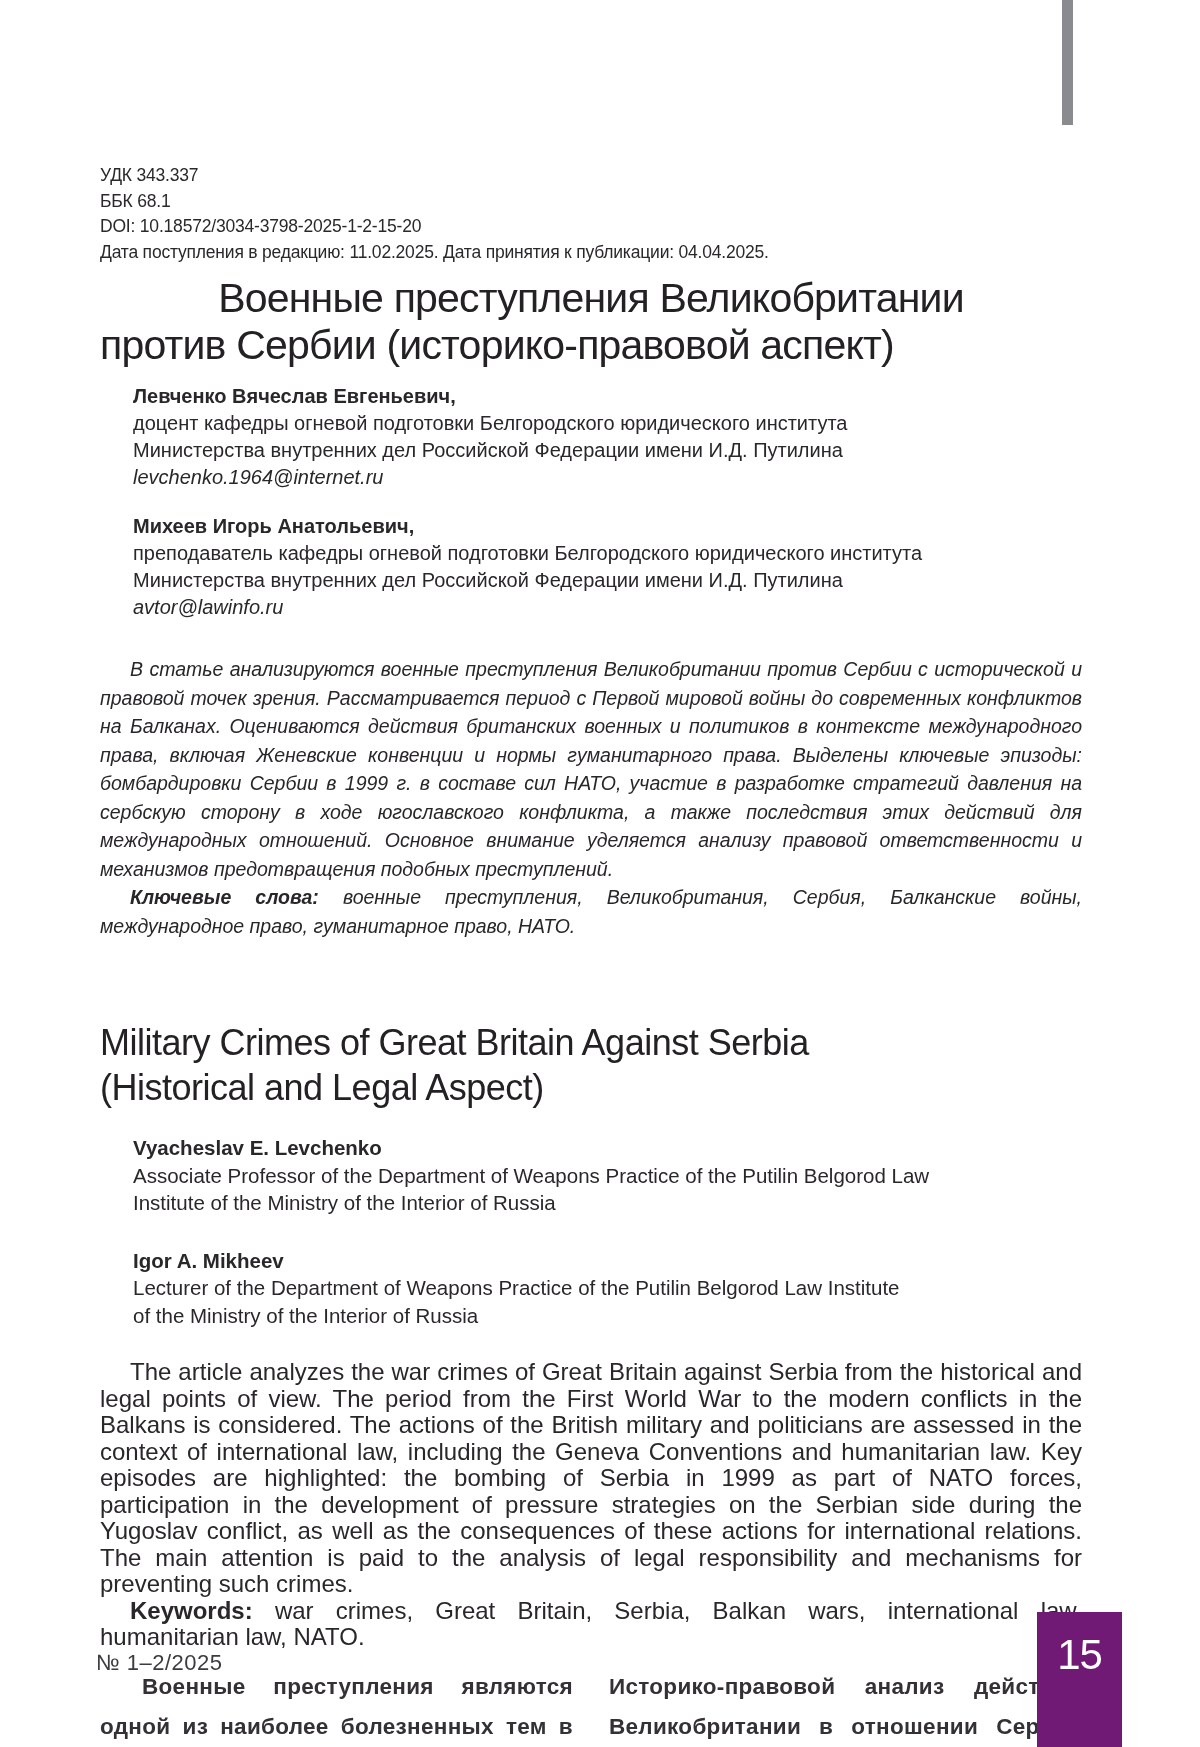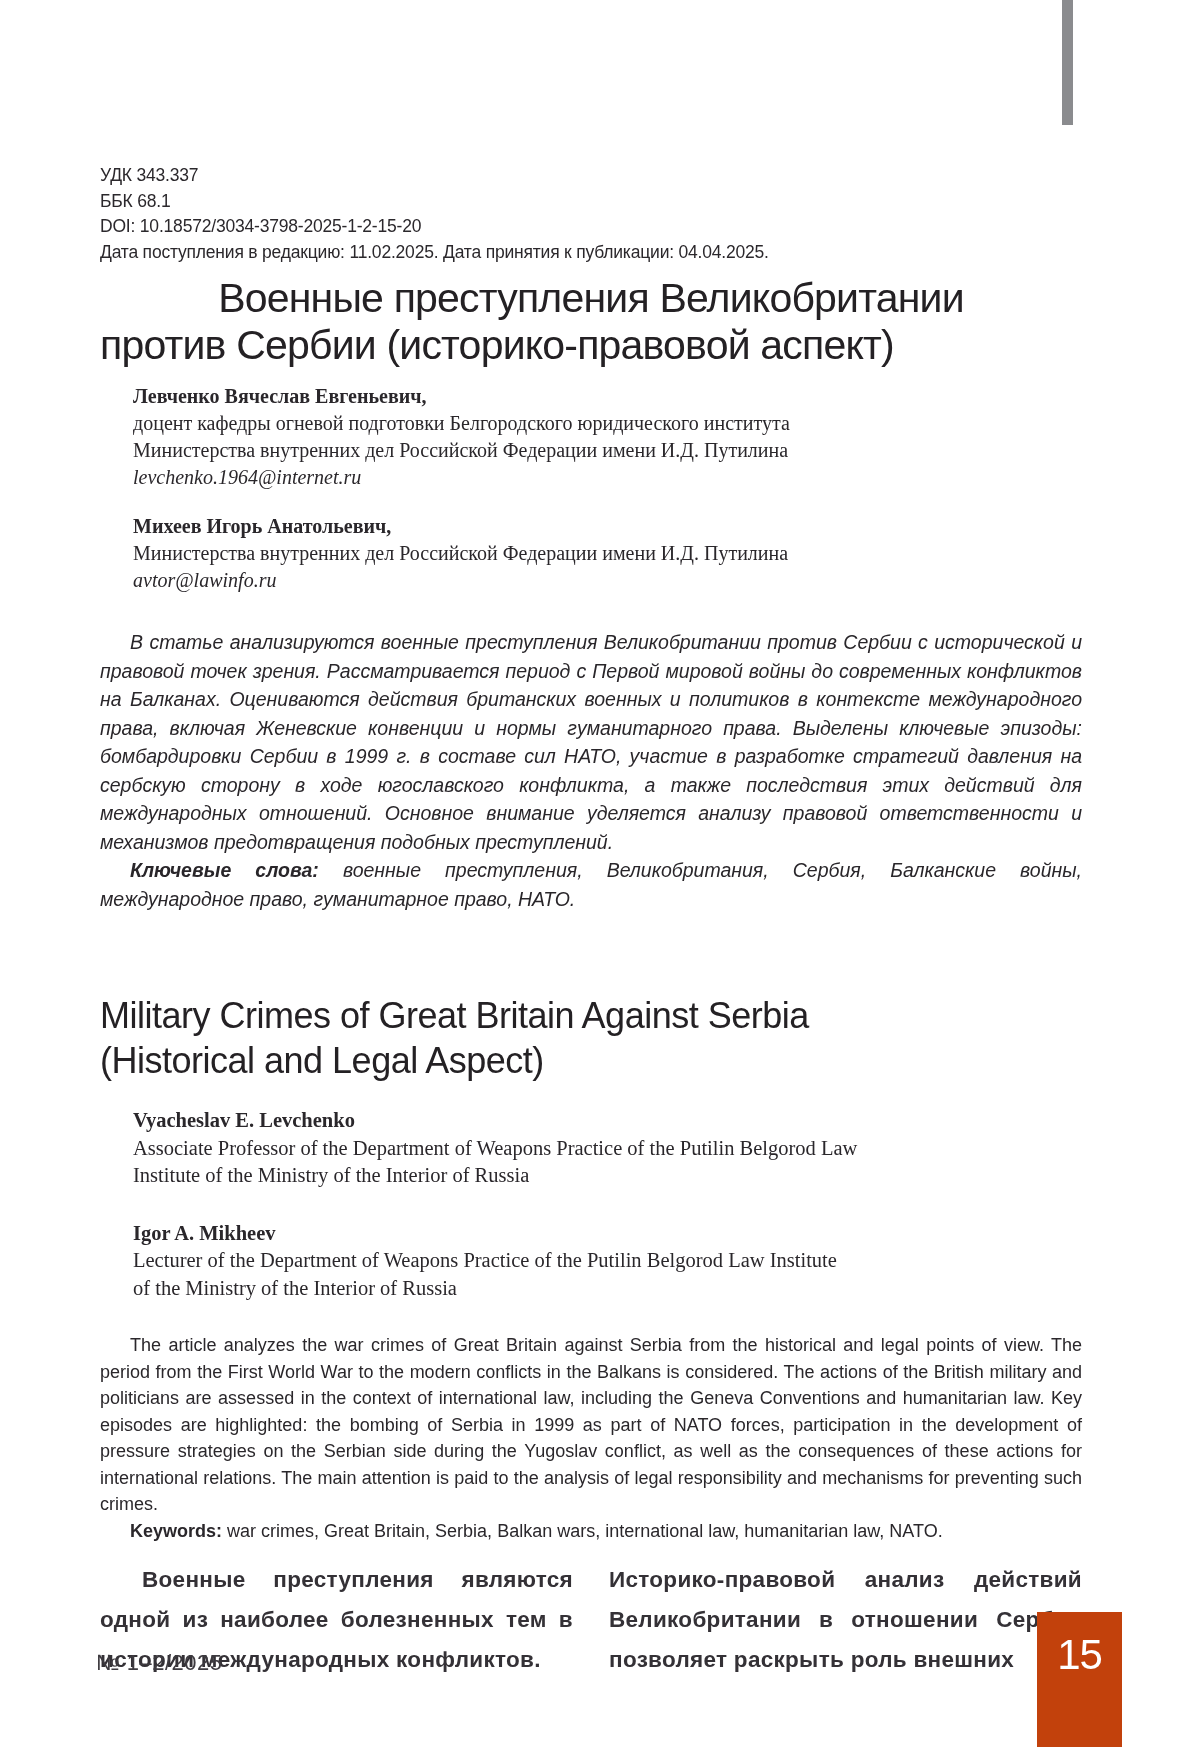--- a/index.html
+++ b/index.html
@@ -34,21 +34,20 @@
     margin:10px 0 0 0;
     font-size:41px;
     line-height:47px;
     font-weight:400;
     letter-spacing:-0.8px;
     color:#242124;
   }
   .authors {
     margin-top:14px;
     margin-left:33px;
-    font-family:Liberation Serif, serif;
   }
   .author {
     margin-bottom:22px;
     font-size:20px;
     line-height:27px;
   }
   .author .name { font-weight:bold; display:block; }
   .author .affil-line { display:block; }
   .author .email { font-style:italic; display:block; }
   .abstract {
@@ -65,21 +64,21 @@
     font-size:36px;
     line-height:45px;
     font-weight:400;
     letter-spacing:-0.5px;
     color:#242124;
   }
   .authors-en { margin-top:24px; margin-left:33px; }
   .authors-en .author { margin-bottom:30px; font-size:20.5px; line-height:27.5px; }
   .abstract-en {
     margin-top:30px;
-    font-size:18px;
+    font-size:24px;
     line-height:26.5px;
     text-align:justify;
   }
   .abstract-en p { margin:0; text-indent:30px; }
   .body-cols {
     margin-top:16px;
     display:flex;
     gap:36px;
     font-size:22.5px;
     line-height:40px;
@@ -93,21 +92,21 @@
     position:absolute;
     left:96px; top:1650px;
     font-size:22px;
     letter-spacing:0.5px;
     color:#3e3b40;
   }
   .page-num-box {
     position:absolute;
     left:1037px; top:1612px;
     width:85px; height:135px;
-    background:#c2410c;
+    background:#701a75;
     box-sizing:border-box;
     text-align:center;
     padding-top:22px;
   }
   .page-num-box .num {
     color:#ffffff;
     font-size:42px;
     line-height:42px;
     letter-spacing:-1px;
   }
@@ -135,20 +134,21 @@
 
     <div class="authors">
       <div class="author">
         <span class="name">Левченко Вячеслав Евгеньевич,</span>
         <span class="affil-line">доцент кафедры огневой подготовки Белгородского юридического института</span>
         <span class="affil-line">Министерства внутренних дел Российской Федерации имени И.Д. Путилина</span>
         <span class="email">levchenko.1964@internet.ru</span>
       </div>
       <div class="author">
         <span class="name">Михеев Игорь Анатольевич,</span>
+        <span class="affil-line">преподаватель кафедры огневой подготовки Белгородского юридического института</span>
         <span class="affil-line">Министерства внутренних дел Российской Федерации имени И.Д. Путилина</span>
         <span class="email">avtor@lawinfo.ru</span>
       </div>
     </div>
 
     <div class="abstract">
       <p>В статье анализируются военные преступления Великобритании против Сербии с исторической и правовой точек зрения. Рассматривается период с Первой мировой войны до современных конфликтов на Балканах. Оцениваются действия британских военных и политиков в контексте международного права, включая Женевские конвенции и нормы гуманитарного права. Выделены ключевые эпизоды: бомбардировки Сербии в 1999 г. в составе сил НАТО, участие в разработке стратегий давления на сербскую сторону в ходе югославского конфликта, а также последствия этих действий для международных отношений. Основное внимание уделяется анализу правовой ответственности и механизмов предотвращения подобных преступлений.</p>
       <p><span class="kw-label">Ключевые слова:</span> <span>военные преступления, Великобритания, Сербия, Балканские войны, международное право, гуманитарное право, НАТО.</span></p>
     </div>
 

